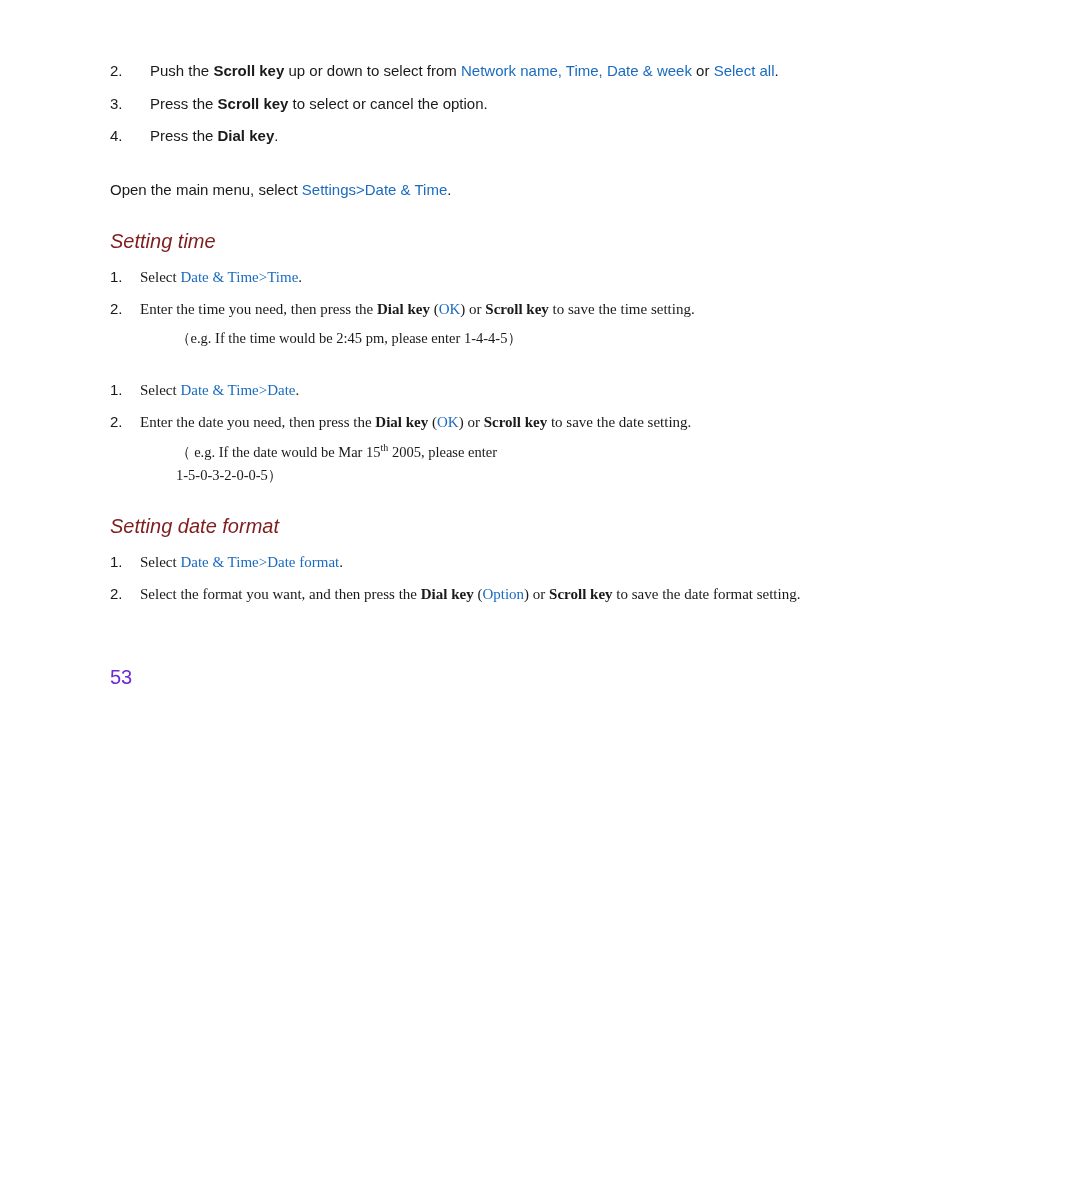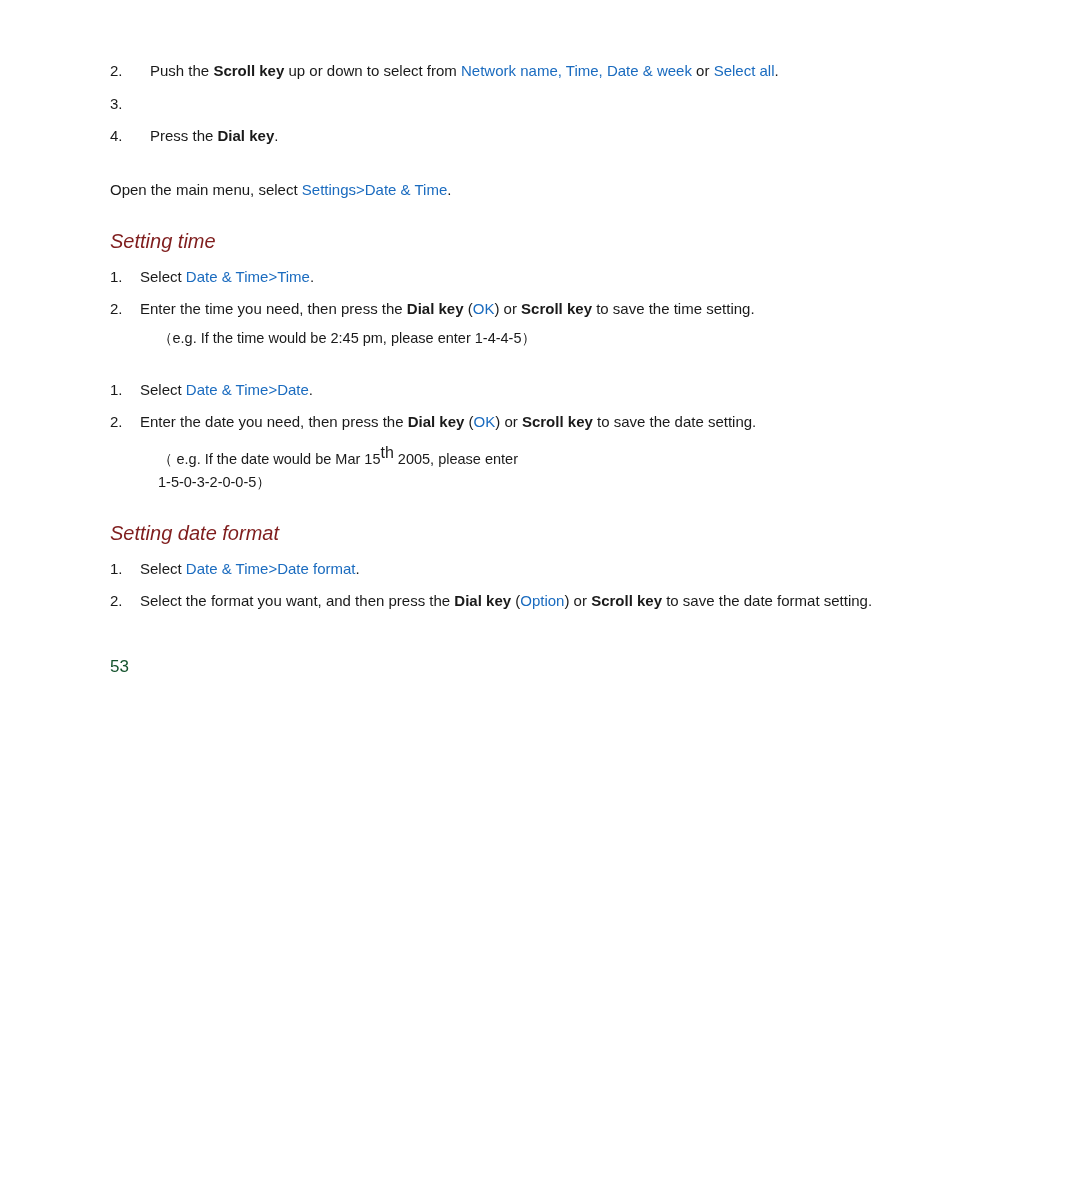--- a/index.html
+++ b/index.html
@@ -73,63 +73,67 @@
       line-height: 1.6;
     }
 
     .sub-list li .num {
       min-width: 30px;
       font-size: 15px;
     }
 
     .sub-list li .content {
       flex: 1;
+      font-family: Liberation Serif, serif;
     }
 
     .blue {
       color: #1a6bbf;
     }
 
     .example-block {
-      margin-left: 18px;
+      margin-left: 36px;
       margin-top: 6px;
       font-size: 14.5px;
       line-height: 1.6;
       color: #1a1a1a;
     }
 
     sup {
-      font-size: 16px;
+      font-size: 10px;
       vertical-align: super;
     }
 
     .page-number {
-      margin-top: 44px;
-      font-size: 17px;
-      color: #14532d;
+      margin-top: 60px;
+      font-size: 20px;
+      color: #6d28d9;
     }
 
     .section-block {
       margin-bottom: 28px;
     }
   </style>
 </head>
 <body>
 
 <div class="page">
 
   <ol class="intro-list">
     <li>
       <span class="num">2.</span>
       <span>
         Push the <strong>Scroll key</strong> up or down to select from <span class="blue">Network name, Time, Date &amp; week</span> or <span class="blue">Select all</span>.
       </span>
     </li>
     <li>
       <span class="num">3.</span>
+      <span>
+        Press the <strong>Scroll key</strong> to select or cancel the option.
+      </span>
     </li>
     <li>
       <span class="num">4.</span>
       <span>
         Press the <strong>Dial key</strong>.
       </span>
     </li>
   </ol>
 
   <div class="section-block">

